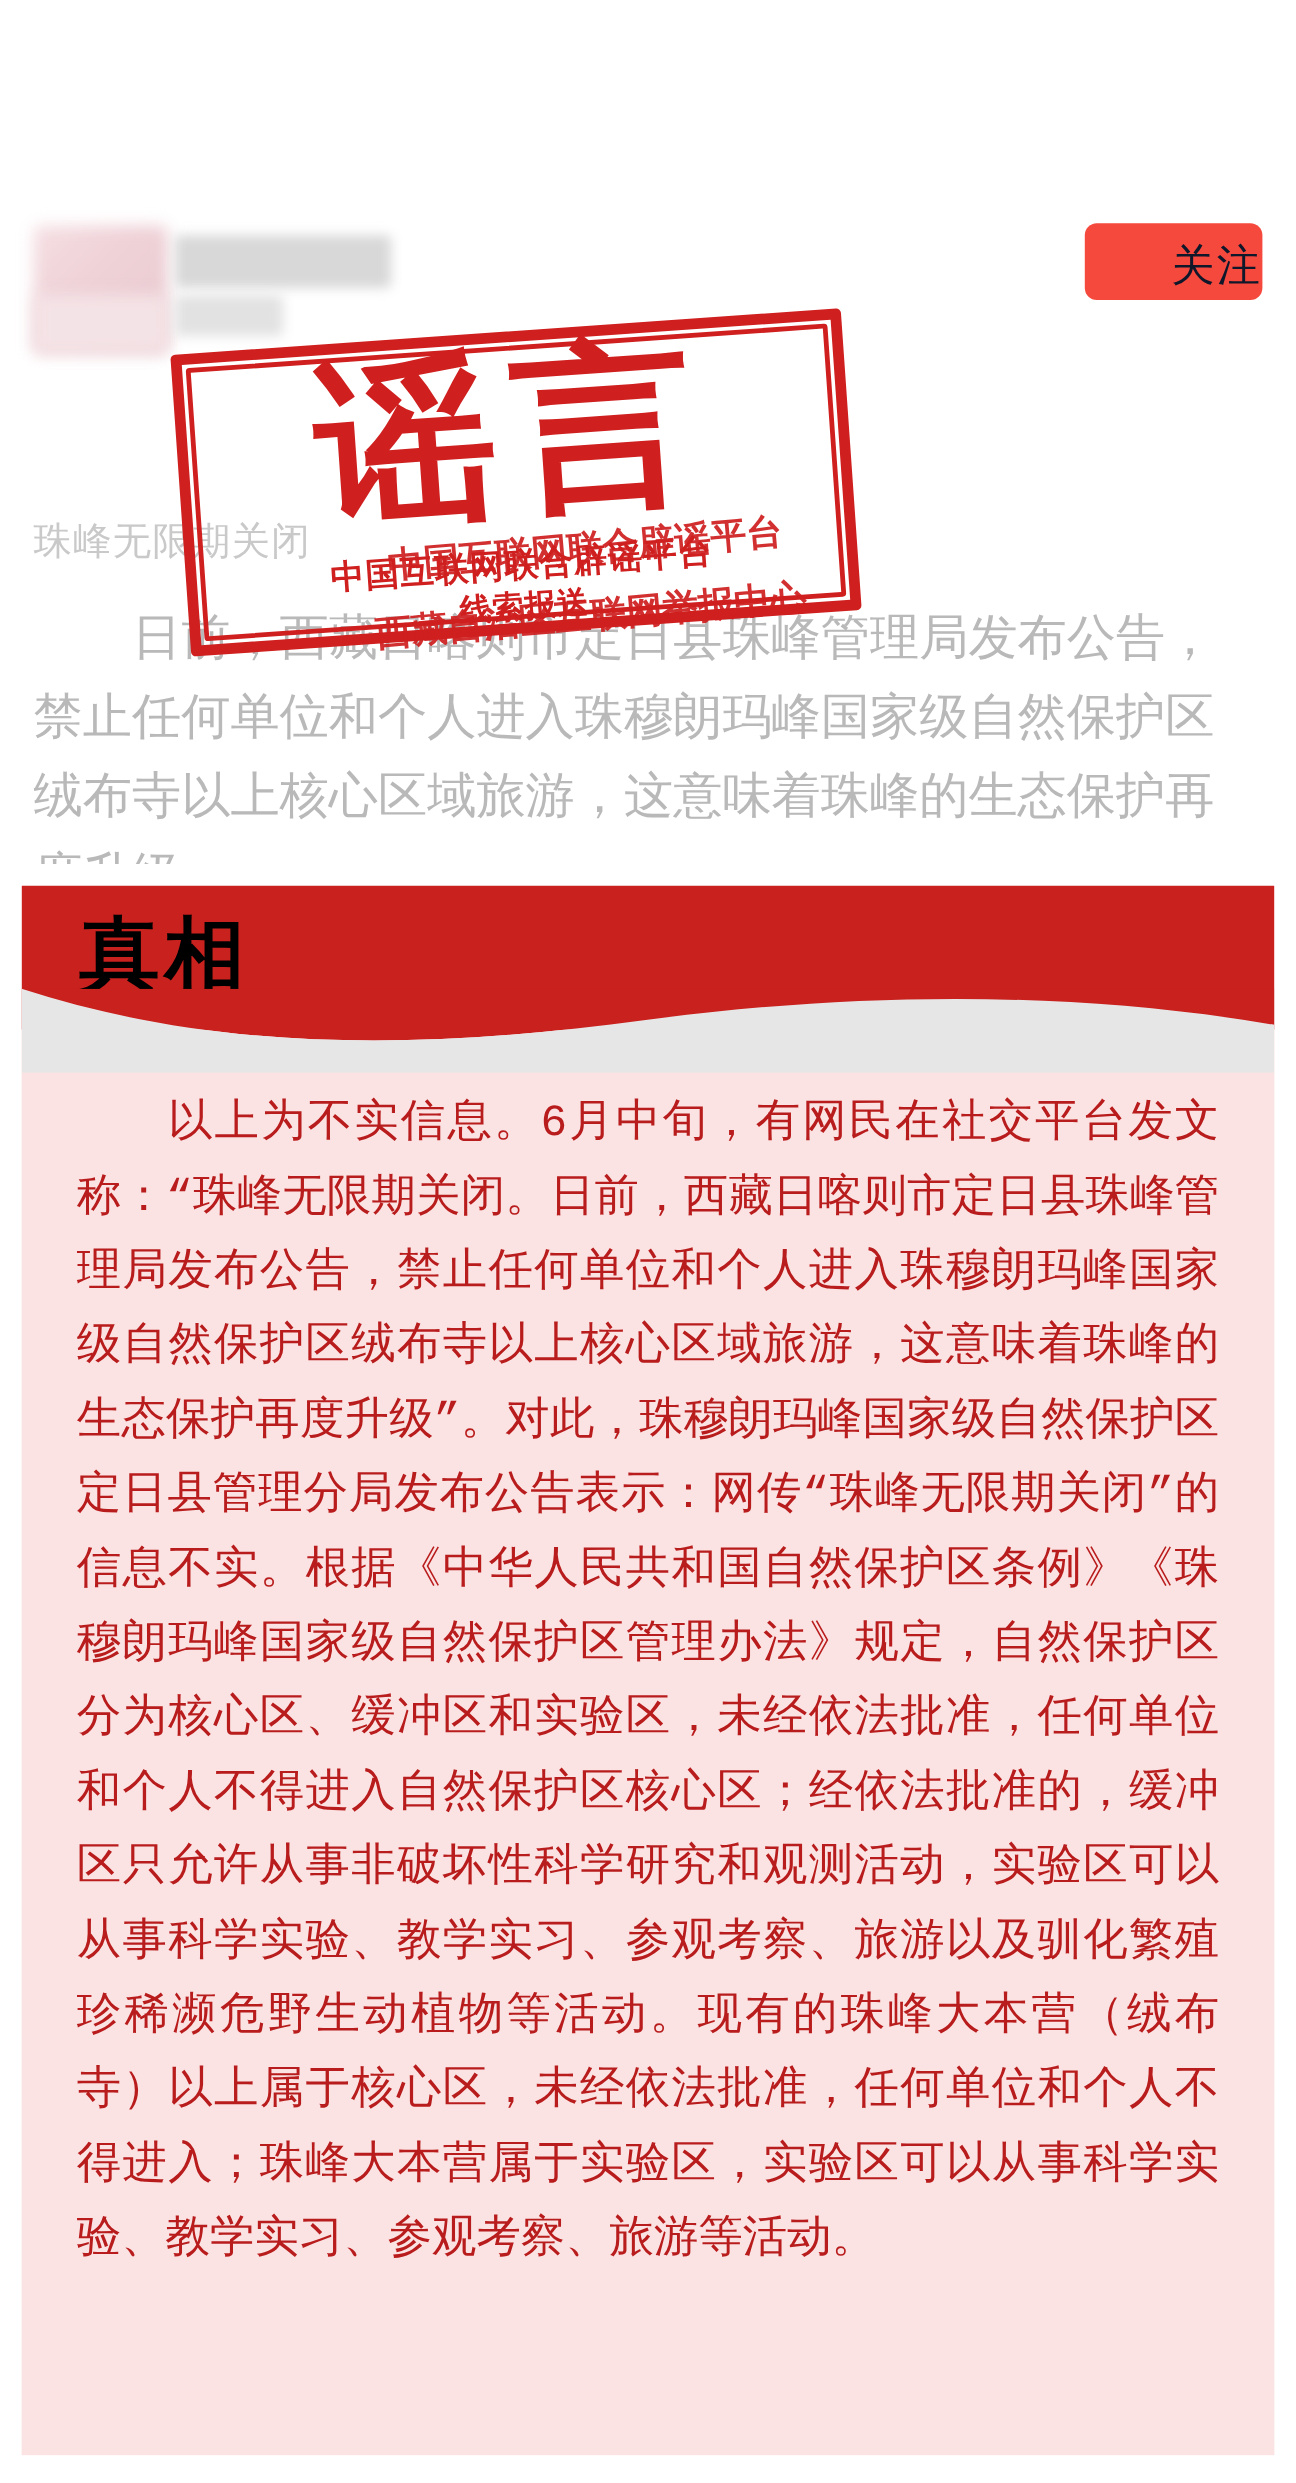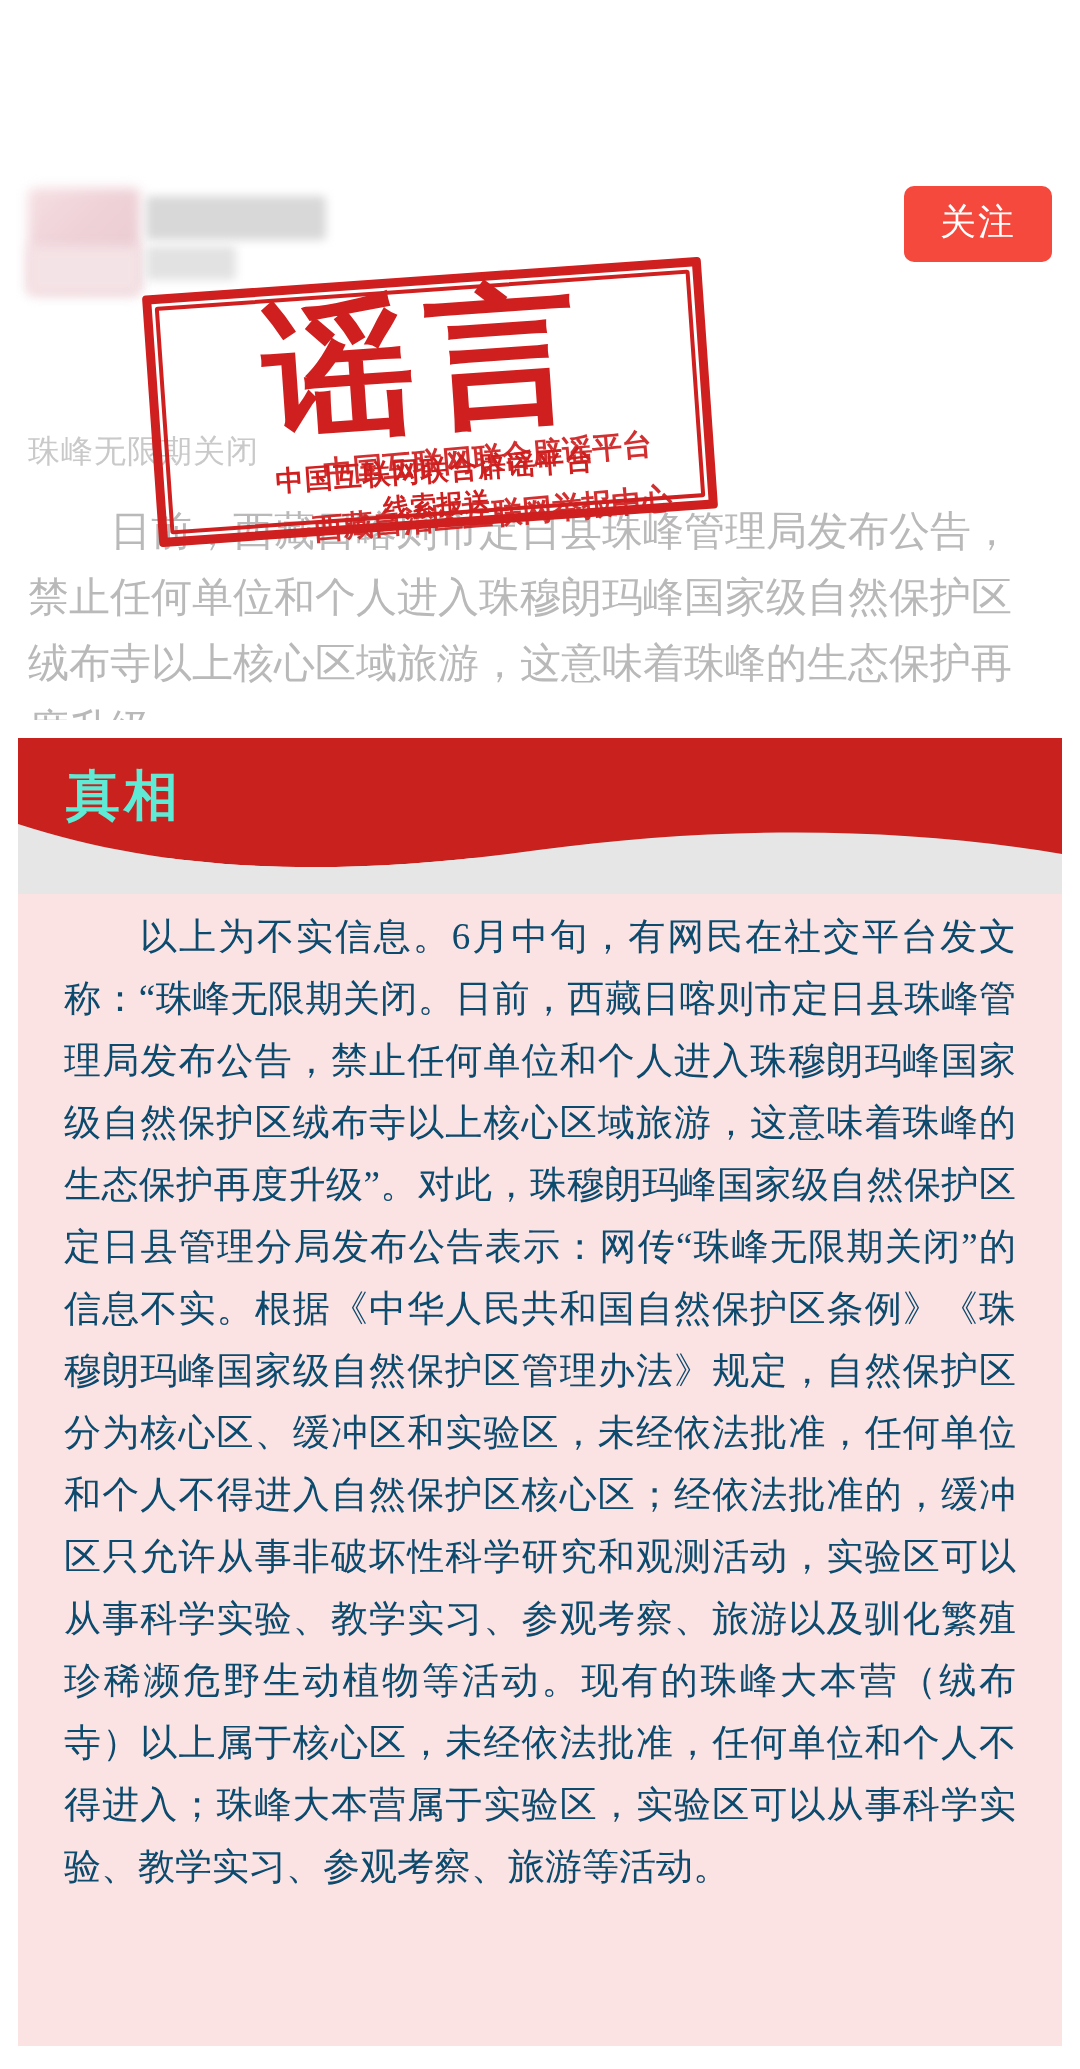--- a/index.html
+++ b/index.html
@@ -73,27 +73,27 @@
     height: 48px;
     background: #f4e3e6;
     filter: blur(6px);
   }
 
   .follow-btn {
     position: absolute;
     right: 28px;
     top: 186px;
     width: 148px;
-    height: 76px;
+    height: 64px;
     background: #f5493d;
     border-radius: 10px;
-    color: #ffffff;
+    color: #0f172a;
     font-size: 36px;
     line-height: 72px;
-    text-align: center;
+    text-align: right;
     letter-spacing: 2px;
     font-family: "DejaVu Sans", sans-serif;
   }
 
   .post-title {
     position: absolute;
     left: 28px;
     top: 430px;
     font-size: 32px;
     color: #c9c9c9;
@@ -207,38 +207,38 @@
     position: absolute;
     left: 0;
     top: 86px;
     width: 100%;
     height: 70px;
   }
   .truth-title {
     position: absolute;
     left: 48px;
     top: 22px;
-    font-size: 54px;
+    font-size: 67px;
     line-height: 70px;
-    color: #5eead4;
+    color: #000000;
     font-weight: bold;
     letter-spacing: 4px;
     font-family: "DejaVu Serif", serif;
   }
   .truth-body {
     position: absolute;
     left: 46px;
     top: 168px;
     width: 952px;
     font-size: 37px;
     line-height: 62px;
-    color: #0c4a6e;
+    color: #b91c1c;
     text-align: justify;
     text-indent: 76px;
-    font-family: Liberation Serif, serif;
+    font-family: Liberation Mono, monospace;
   }
   .truth-source {
     position: absolute;
     right: 46px;
     top: 1210px;
     font-size: 37px;
     line-height: 56px;
     color: #1a1a1a;
     font-family: "DejaVu Serif", serif;
   }

